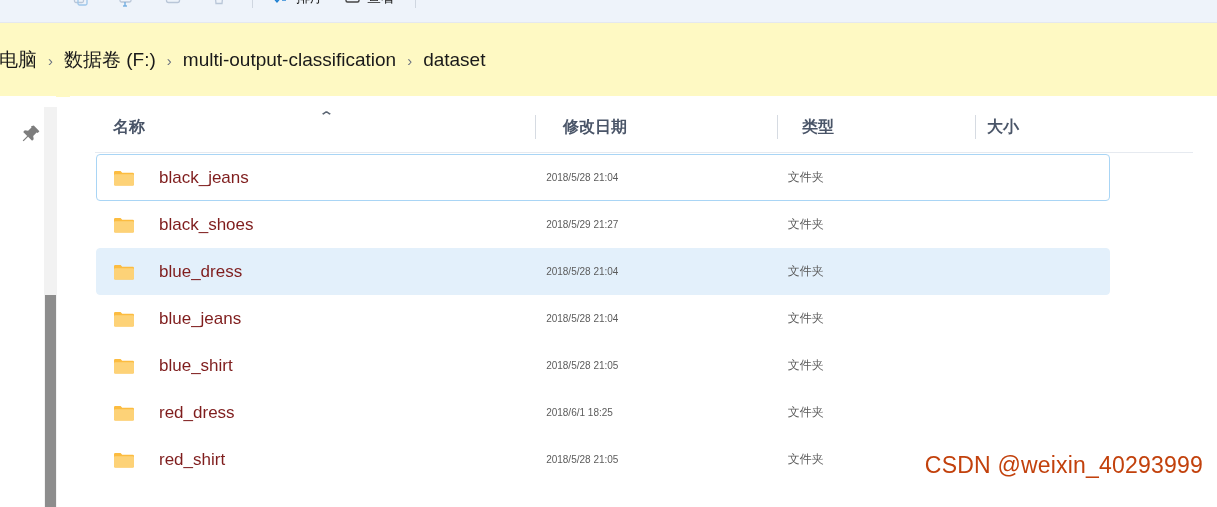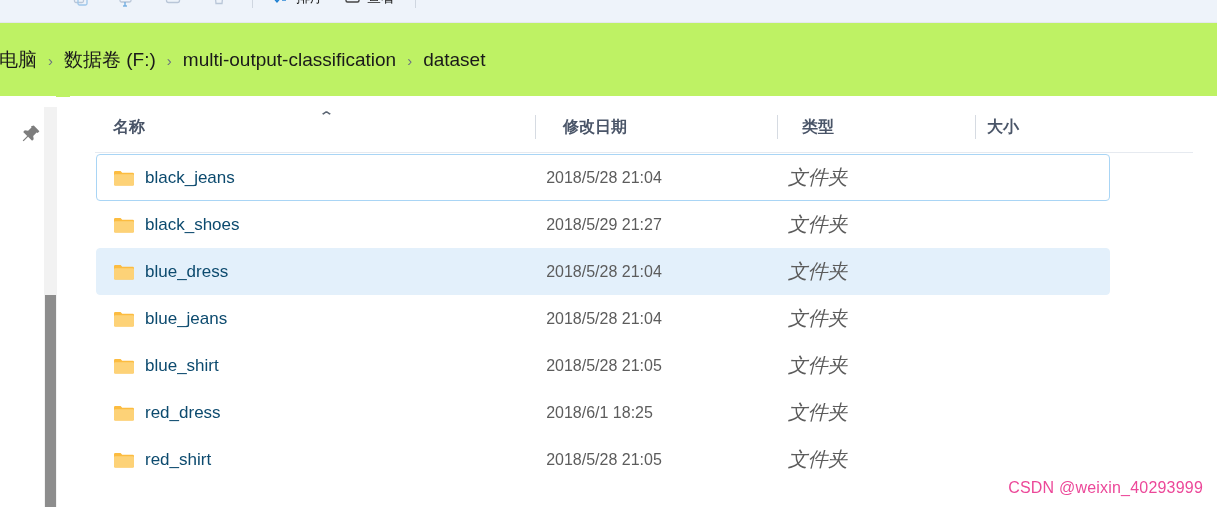--- a/index.html
+++ b/index.html
@@ -62,21 +62,21 @@
     white-space: nowrap;
   }
 
   
   .addressbar {
     position: absolute;
     left: 0;
     top: 22px;
     width: 1217px;
     height: 74px;
-    background: #bef264;
+    background: #fef9c3;
     border-top: 1px solid #e4e8ef;
     display: flex;
   }
   .crumbs {
     display: flex;
     align-items: center;
     font-size: 19px;
     color: #1a1a1a;
     margin-left: -6px;
     white-space: nowrap;
@@ -228,56 +228,55 @@
     display: flex;
     align-items: center;
     height: 100%;
     overflow: hidden;
     white-space: nowrap;
   }
   .cell-name {
     width: 438px;
     padding-left: 16px;
     font-size: 17px;
-    color: #0c4a6e;
-    gap: 10px;
+    color: #7f1d1d;
+    gap: 24px;
   }
   .cell-date {
     width: 242px;
     padding-left: 12px;
-    font-size: 16px;
+    font-size: 10px;
     color: #5c5c5c;
   }
   .cell-type {
     width: 198px;
     padding-left: 12px;
-    font-size: 20px;
+    font-size: 12px;
     color: #5c5c5c;
-    font-style: italic;
   }
   .cell-size {
     width: 136px;
     padding-left: 12px;
     font-size: 16px;
     color: #5c5c5c;
   }
   .folder-icon {
     width: 22px;
     height: 18px;
     flex: 0 0 auto;
     display: block;
   }
 
   
   .watermark {
     position: absolute;
     right: 14px;
-    bottom: 10px;
-    font-size: 16px;
-    color: #ec4899;
+    bottom: 28px;
+    font-size: 23px;
+    color: #c2410c;
     letter-spacing: 0.2px;
     user-select: none;
   }
 </style>
 </head>
 <body>
 
 <div class="toolbar">
   <div class="toolbar-inner">
     <div class="tb-btn">

